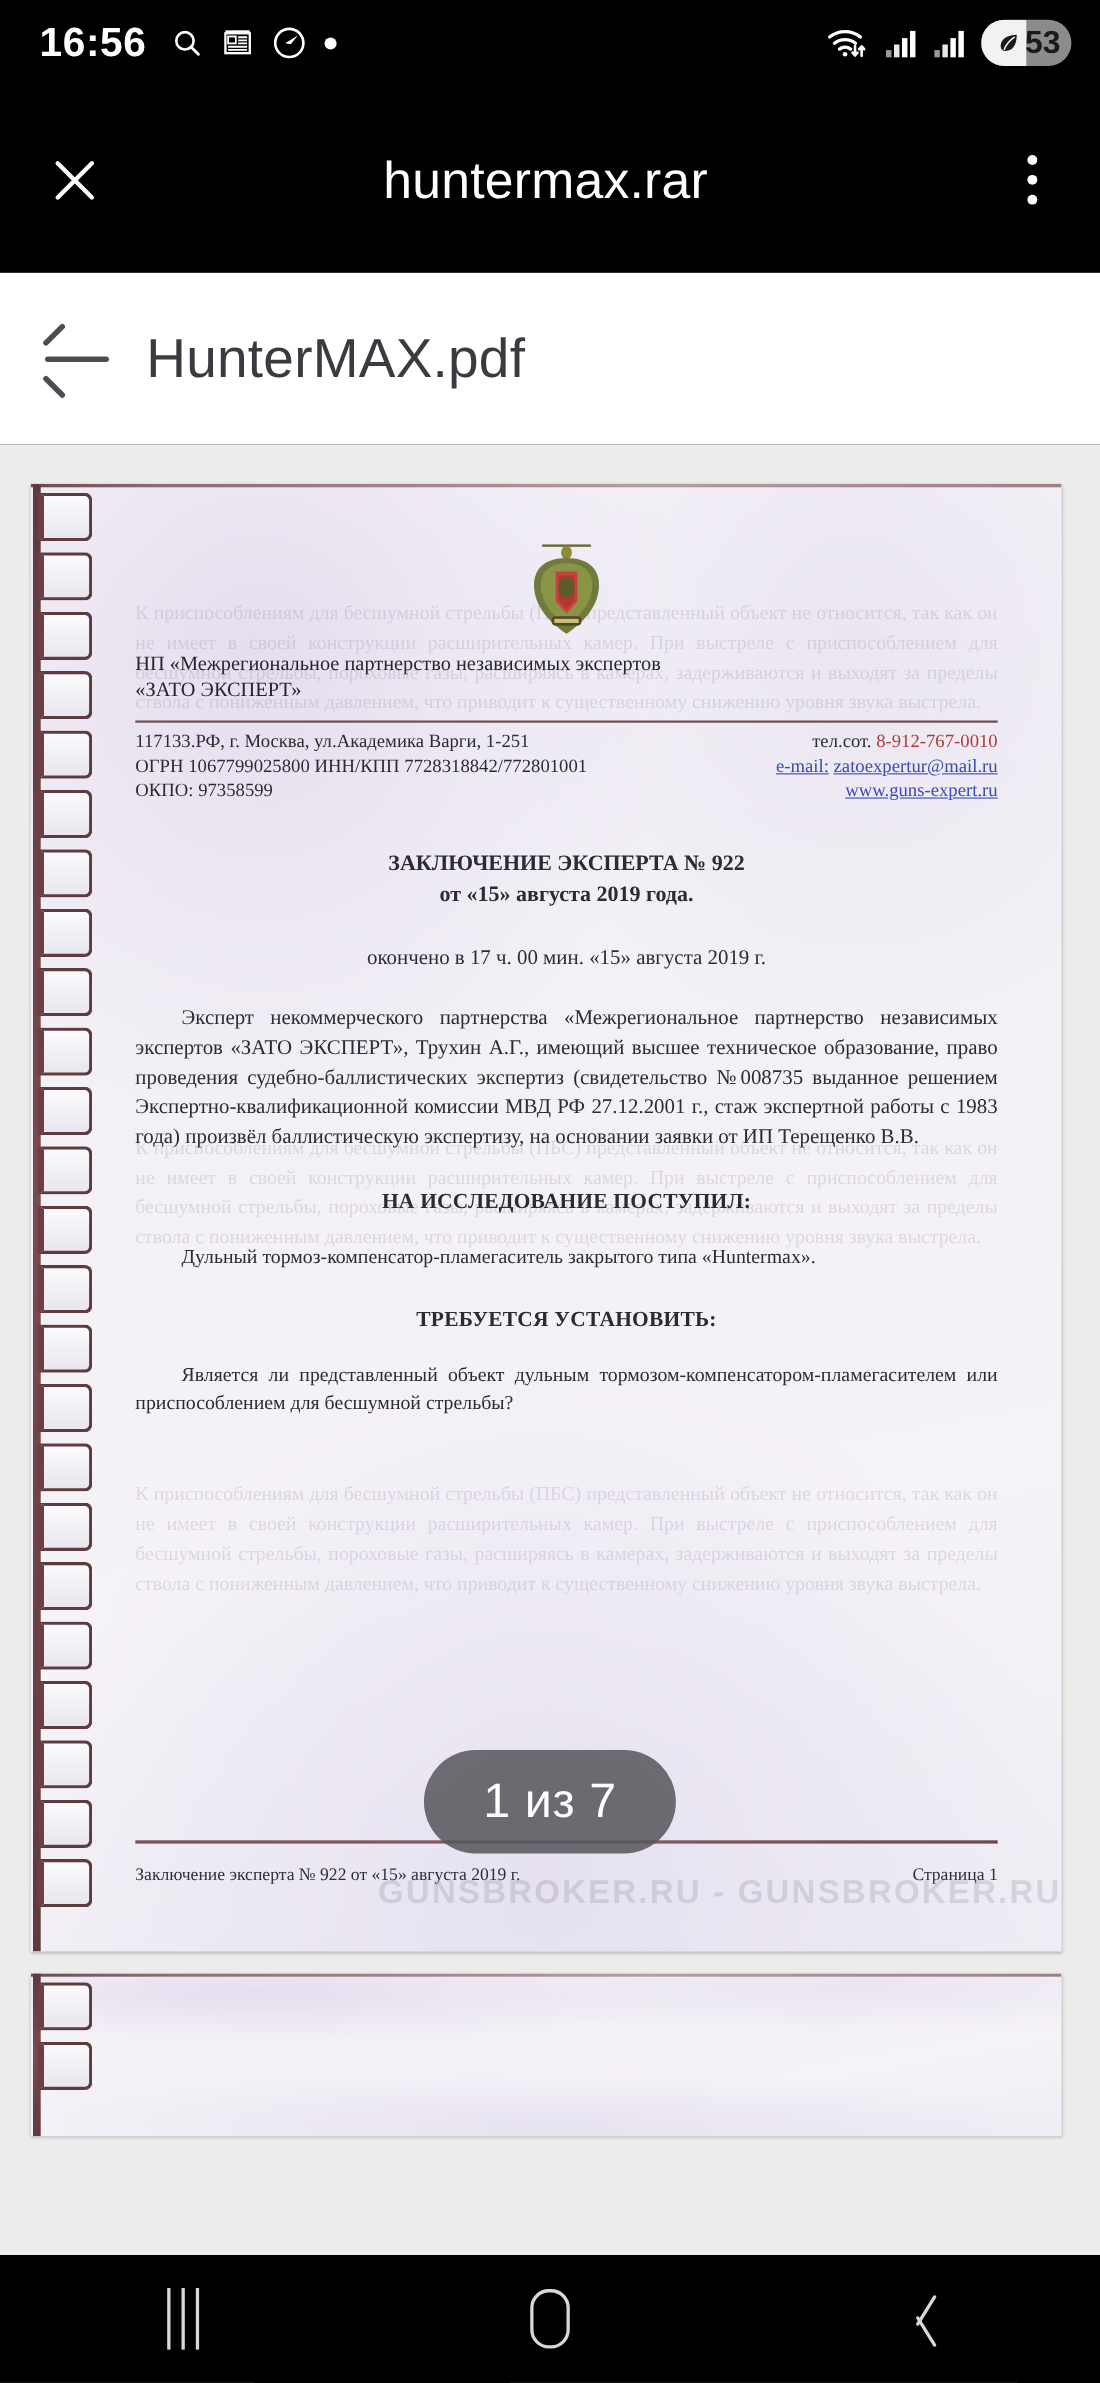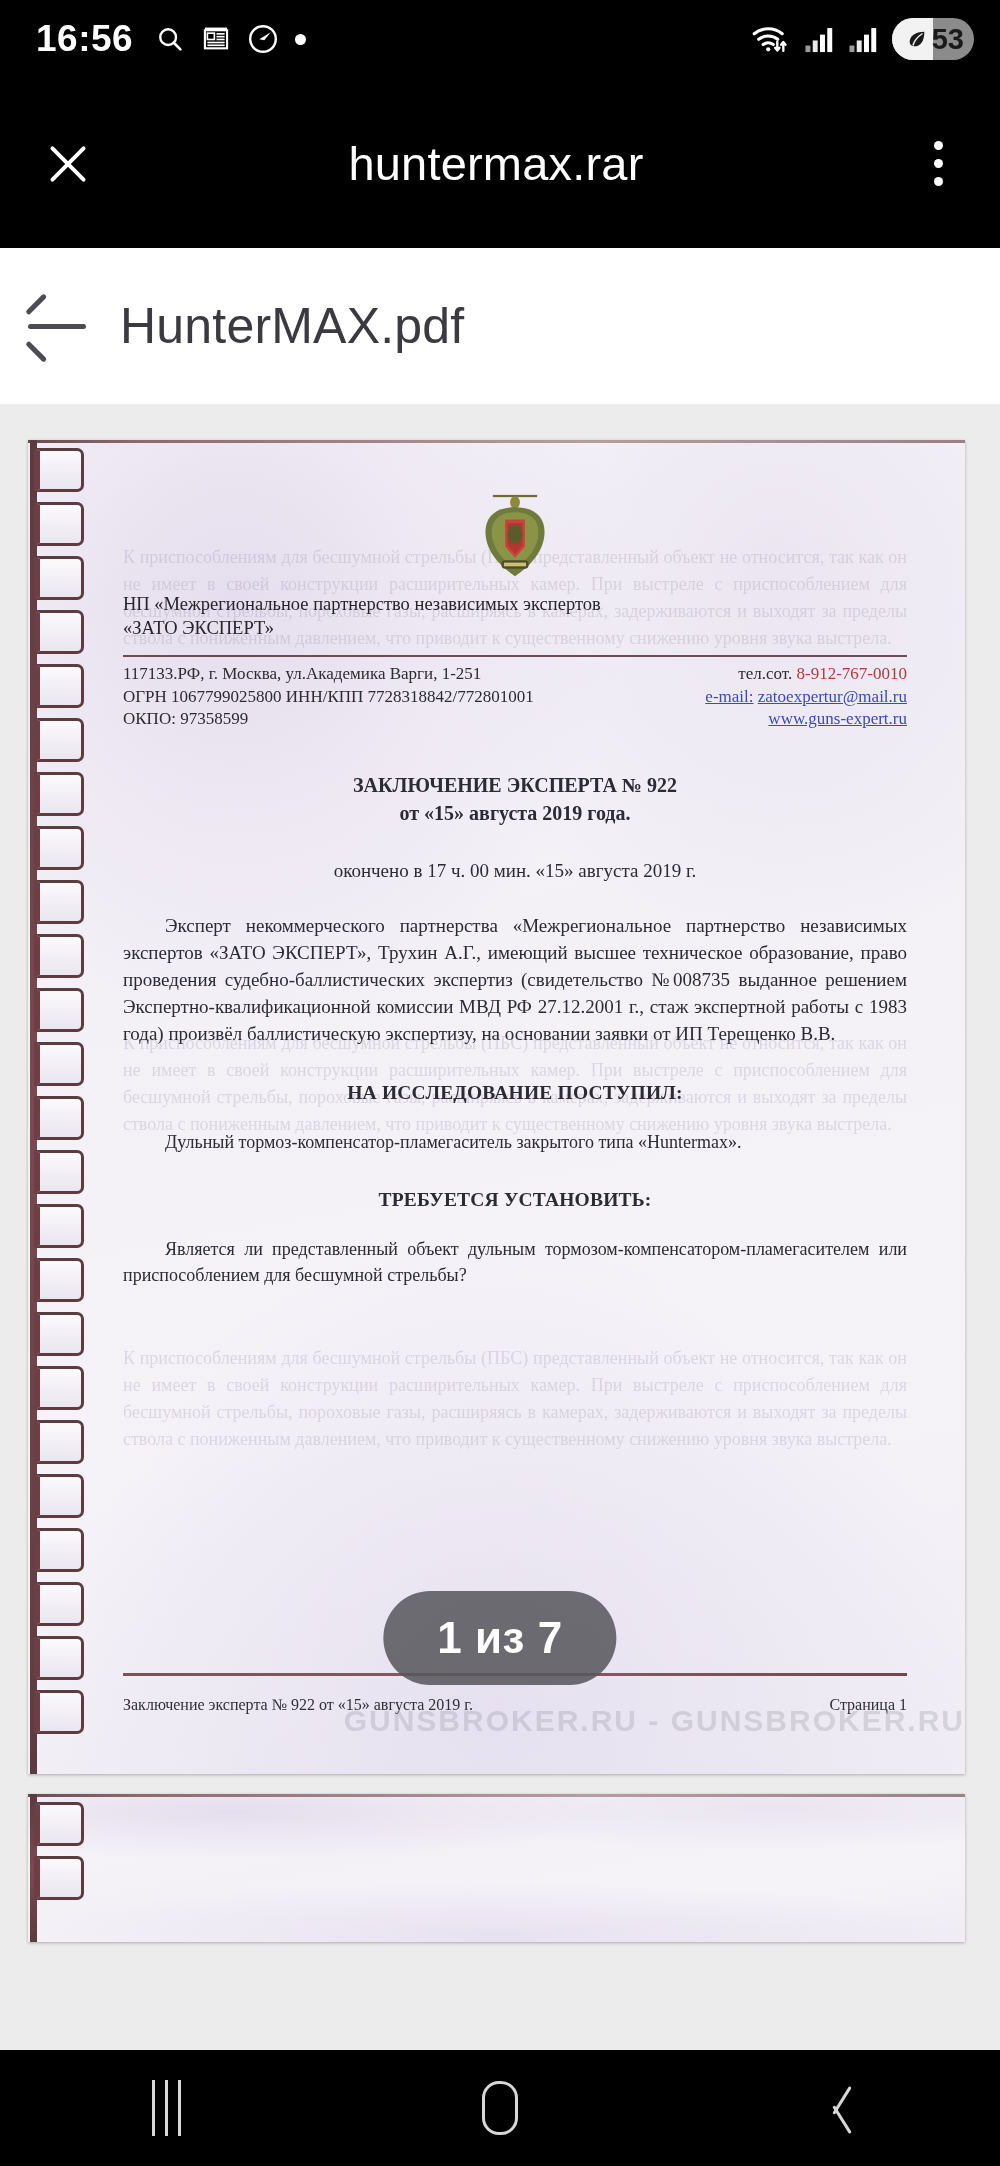--- a/index.html
+++ b/index.html
@@ -54,21 +54,21 @@
     font-size:47px; font-weight:400; letter-spacing:.2px;
     margin-left:-20px;
   }
   .kebab{ width:52px; height:64px; flex:0 0 auto; display:flex; flex-direction:column;
           align-items:center; justify-content:center; gap:9px; }
   .kebab i{ width:9px; height:9px; border-radius:50%; background:#fff; display:block; }
 
   
   .pdfbar{
     position:absolute; left:0; top:248px; width:1000px; height:156px;
-    background:#fff; display:flex; align-items:center; padding:0 26px;
+    background:#fff; display:flex; align-items:center; padding:0 39px;
   }
   .backarrow{ width:62px; height:44px; position:relative; flex:0 0 auto; }
   .backarrow .shaft{ position:absolute; left:2px; top:20px; width:58px; height:5px;
                      background:#4c4c52; border-radius:3px; }
   .backarrow .h1,.backarrow .h2{
     position:absolute; left:1px; width:26px; height:5px; background:#4c4c52; border-radius:3px;
   }
   .backarrow .h1{ top:7px; transform:rotate(-45deg); transform-origin:left center; }
   .backarrow .h2{ top:36px; transform:rotate(45deg); transform-origin:left center; }
   .pdfbar .fname{
@@ -153,21 +153,21 @@
   .watermark{
     position:absolute; left:0; right:0; bottom:36px; text-align:right;
     font-size:30px; font-weight:700; letter-spacing:2px;
     color:rgba(120,118,130,.22); user-select:none; pointer-events:none;
   }
 
   
   .page-pill{
     position:absolute; left:50%; transform:translateX(-50%); top:1187px;
     background:rgba(86,86,92,.86); color:#fff; border-radius:52px;
-    padding:22px 54px; font-size:44px; font-weight:700; letter-spacing:.5px;
+    padding:22px 54px; font-size:44px; font-weight:400; letter-spacing:.5px;
     font-family:"Liberation Sans", sans-serif;
   }
 
   
   .navbar{
     position:absolute; left:0; bottom:0; width:1000px; height:116px;
     background:#000; display:flex; align-items:center; justify-content:space-around;
   }
   .nav-btn{ width:150px; height:116px; display:flex; align-items:center; justify-content:center; }
   .nav-recents{ display:flex; gap:10px; }

